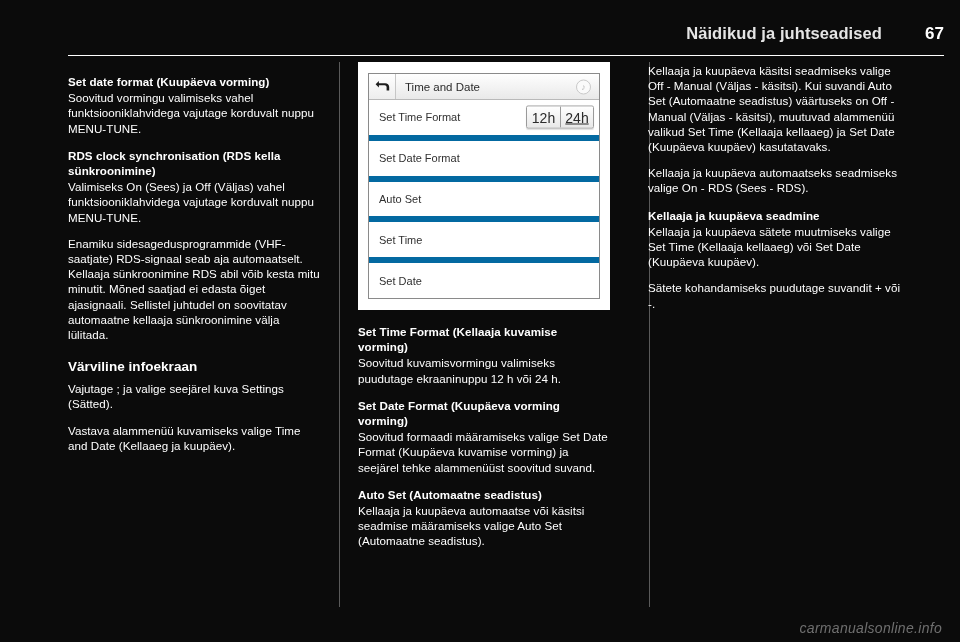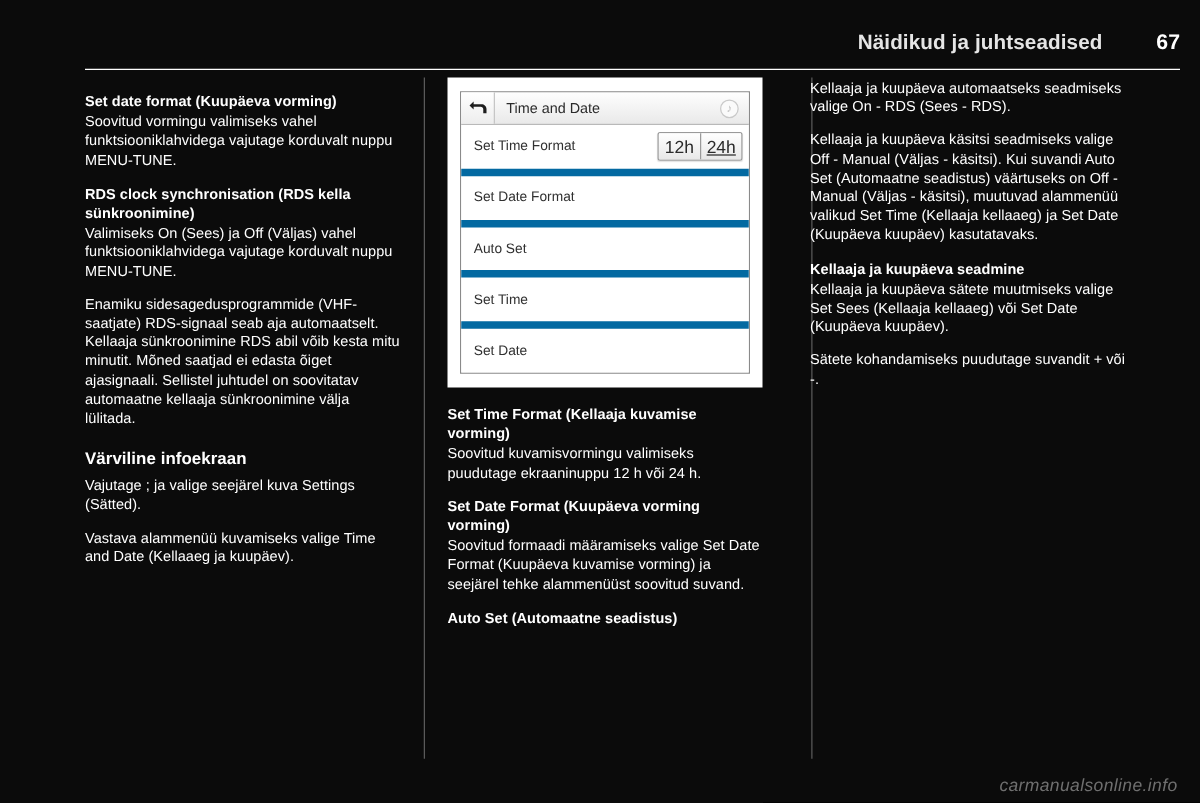--- a/index.html
+++ b/index.html
@@ -282,30 +282,31 @@
         </div>
       </div>
 
       <h3>Set Time Format (Kellaaja kuvamise vorming)</h3>
       <p class="body sec">Soovitud kuvamisvormingu valimiseks puudutage ekraaninuppu 12 h või 24 h.</p>
 
       <h3>Set Date Format (Kuupäeva vorming vorming)</h3>
       <p class="body sec">Soovitud formaadi määramiseks valige Set Date Format (Kuupäeva kuvamise vorming) ja seejärel tehke alammenüüst soovitud suvand.</p>
 
       <h3>Auto Set (Automaatne seadistus)</h3>
+      <p class="body">Kellaaja ja kuupäeva automaatse või käsitsi seadmise määramiseks valige Auto Set (Automaatne seadistus).</p>
     </div>
 
     <div class="col-gap"></div>
 
     <div class="col">
+      <p class="body sec">Kellaaja ja kuupäeva käsitsi seadmiseks valige Off - Manual (Väljas - käsitsi). Kui suvandi Auto Set (Automaatne seadistus) väärtuseks on Off - Manual (Väljas - käsitsi), muutuvad alammenüü valikud Set Time (Kellaaja kellaaeg) ja Set Date (Kuupäeva kuupäev) kasutatavaks.</p>
       <p class="body sec">Kellaaja ja kuupäeva automaatseks seadmiseks valige On - RDS (Sees - RDS).</p>
-      <p class="body sec">Kellaaja ja kuupäeva käsitsi seadmiseks valige Off - Manual (Väljas - käsitsi). Kui suvandi Auto Set (Automaatne seadistus) väärtuseks on Off - Manual (Väljas - käsitsi), muutuvad alammenüü valikud Set Time (Kellaaja kellaaeg) ja Set Date (Kuupäeva kuupäev) kasutatavaks.</p>
 
       <h3>Kellaaja ja kuupäeva seadmine</h3>
-      <p class="body sec">Kellaaja ja kuupäeva sätete muutmiseks valige Set Sees (Kellaaja kellaaeg) või Set Date (Kuupäeva kuupäev).</p>
+      <p class="body sec">Kellaaja ja kuupäeva sätete muutmiseks valige Set Time (Kellaaja kellaaeg) või Set Date (Kuupäeva kuupäev).</p>
 
       <p class="body">Sätete kohandamiseks puudutage suvandit + või -.</p>
     </div>
 
   </div>
 
   <div class="watermark">carmanualsonline.info</div>
 </div>
 
 </body></html>

